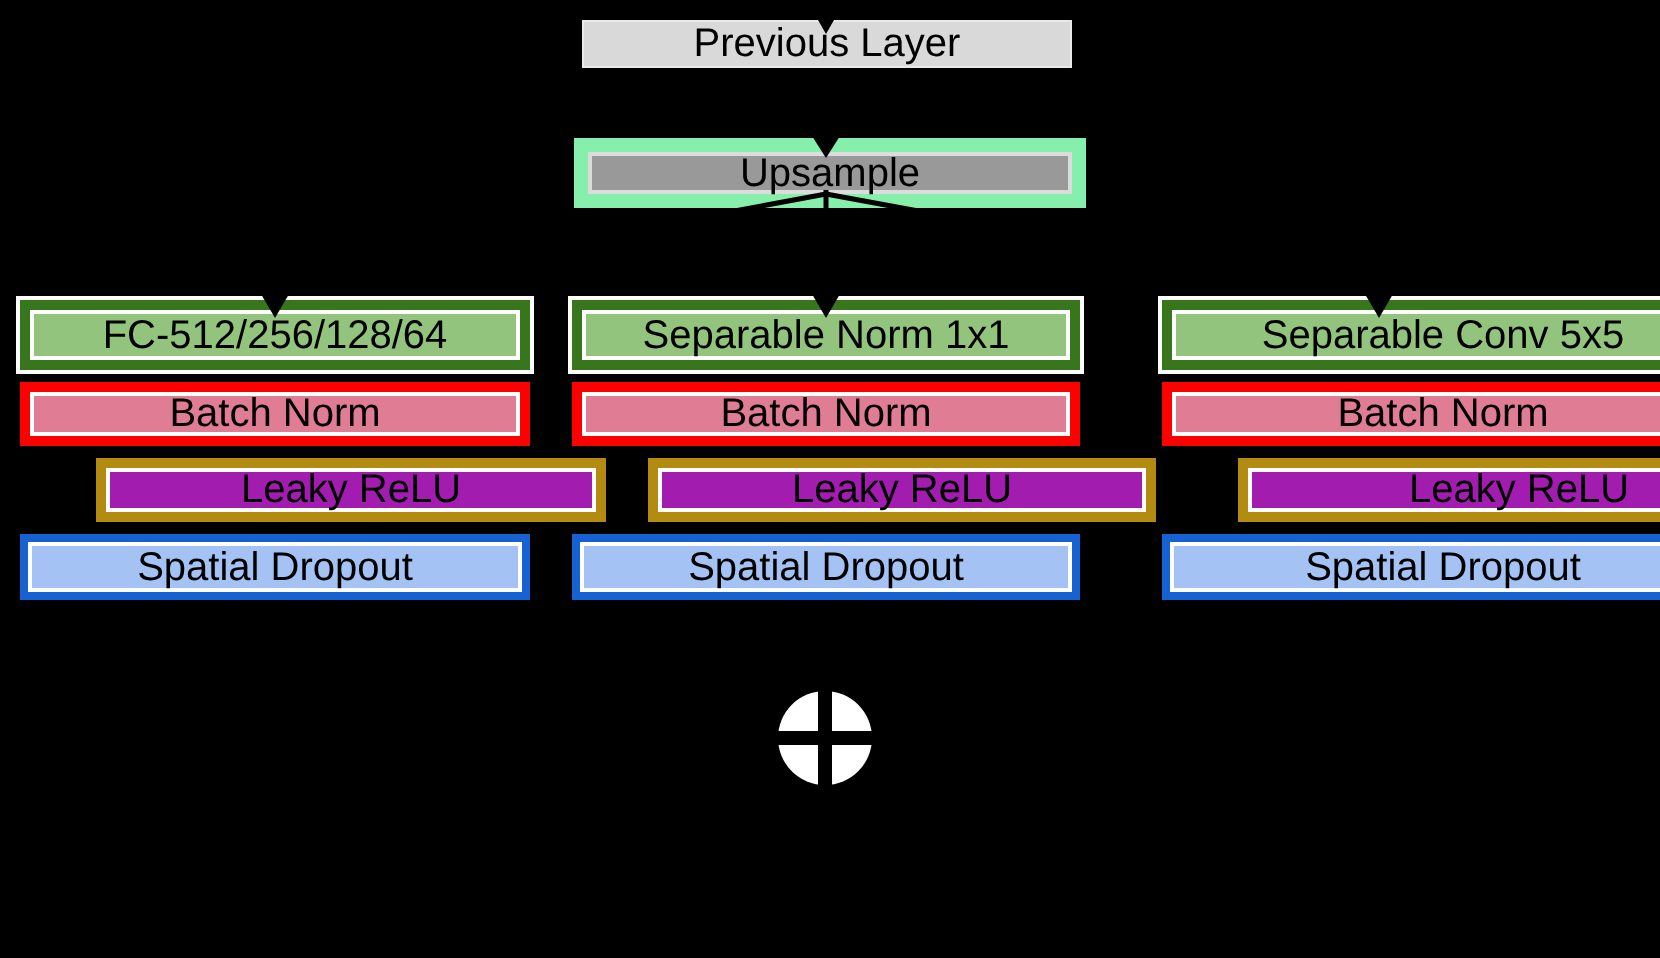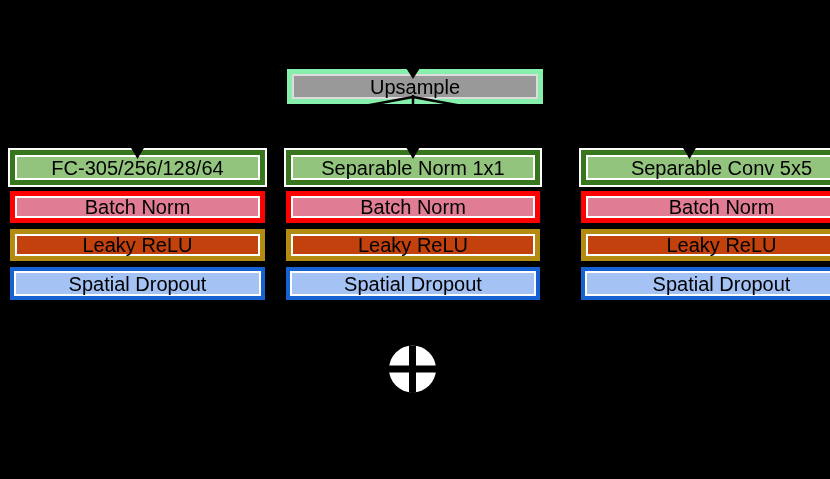--- a/index.html
+++ b/index.html
@@ -6,28 +6,28 @@
   .canvas{
     position:relative;width:830px;height:479px;background:#000;overflow:hidden;
     font-family:"Liberation Sans","DejaVu Sans",sans-serif;
   }
   .box{
     position:absolute;display:flex;align-items:center;justify-content:center;
     box-sizing:border-box;color:#000;font-size:20px;line-height:1;white-space:nowrap;
   }
   .layerbox{ background:#d9d9d9;border:1px solid #e9e9e9; }
   .upsample{
-    background:#999999;border:5px solid #86efac;
+    background:#999999;border:7px solid #86efac;
     box-shadow:inset 0 0 0 2px #dcdcdc;
   }
   .blk{ border:5px solid; box-shadow: inset 0 0 0 2px #ffffff; }
   .blk.green{ background:#93c47d;border-color:#38761d;
               box-shadow: 0 0 0 2px #ffffff, inset 0 0 0 2px #ffffff; }
   .blk.red   { background:#e07d94;border-color:#ff0000;text-align:center; }
-  .blk.yellow{ background:#c2410c;border-color:#b38b10; }
+  .blk.yellow{ background:#a21caf;border-color:#b38b10;margin-left:38px; }
   .blk.blue  { background:#a4c2f4;border-color:#1762d2;border-width:4px;text-align:right; }
 
   
   .prev { left:291px;top:10px;width:245px;height:24px; }
   .next { left:292px;top:444px;width:244px;height:24px; }
   .ups  { left:287px;top:69px;width:256px;height:35px; }
 
   .c1{ left:10px; width:255px; }
   .c2{ left:286px;width:254px; }
   .c3{ left:581px;width:281px; }
@@ -39,28 +39,31 @@
   .connectors{
     position:absolute;left:0;top:0;width:830px;height:479px;
     pointer-events:none;z-index:10;
   }
 </style>
 </head>
 <body>
 
 <div class="canvas">
 
+  <div class="box layerbox prev">
+    <span>Previous Layer</span>
+  </div>
 
   <div class="box upsample ups">
     <span>Upsample</span>
   </div>
 
   <div>
     <div class="box blk green c1 r-green">
-      <span>FC-305/256/128/64</span>
+      <span>FC-512/256/128/64</span>
     </div>
     <div class="box blk red c1 r-red">
       <span>Batch Norm</span>
     </div>
     <div class="box blk yellow c1 r-yellow">
       <span>Leaky ReLU</span>
     </div>
     <div class="box blk blue c1 r-blue">
       <span>Spatial Dropout</span>
     </div>

